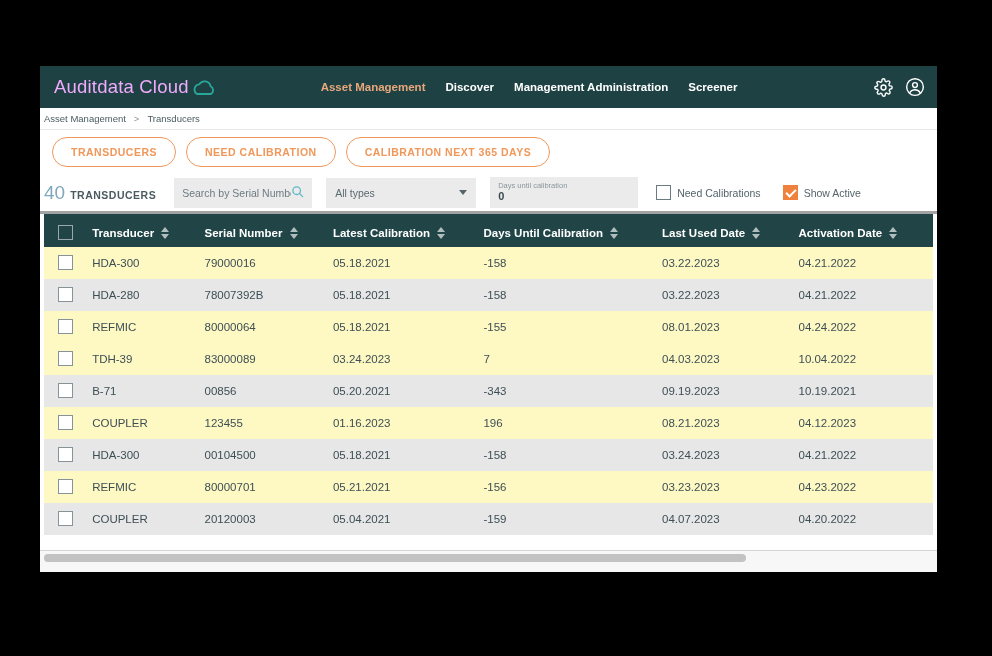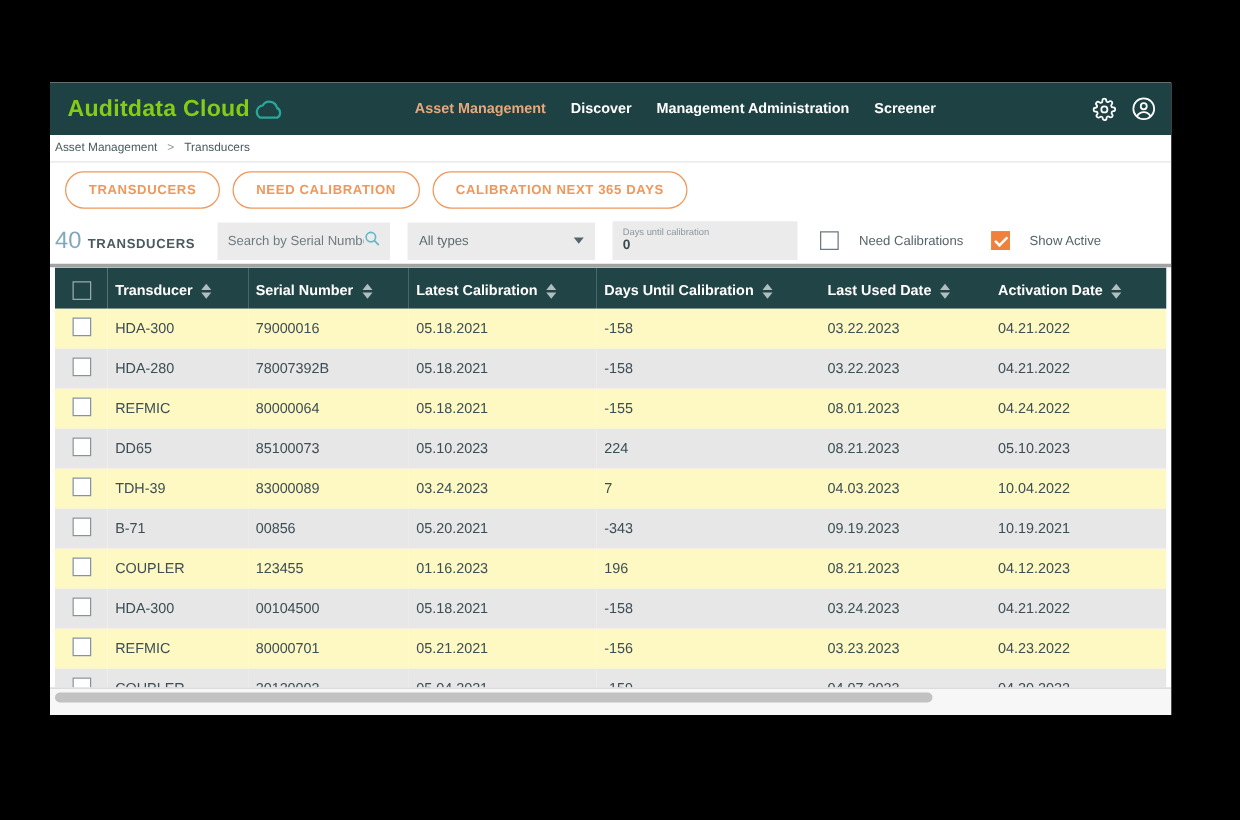--- a/index.html
+++ b/index.html
@@ -35,23 +35,23 @@
     position: relative;
   }
 
   .brand {
     display: flex;
     align-items: center;
     margin-left: 14px;
     gap: 3px;
   }
   .brand-text {
-    color: #84cc16;
+    color: #f0abfc;
     font-size: 18.5px;
-    font-weight: 700;
+    font-weight: 400;
     letter-spacing: 0.2px;
   }
   .brand-cloud { display: flex; align-items: center; margin-left: 1px; margin-top: 2px; }
 
   .nav-links {
     display: flex;
     align-items: center;
     gap: 20px;
     margin-left: 106px;
   }
@@ -169,21 +169,21 @@
     display: flex;
     flex-direction: column;
     justify-content: center;
     padding: 0 8px;
     margin-right: 18px;
     cursor: text;
   }
   .days-label { font-size: 7.5px; color: #8b979c; line-height: 1.15; }
   .days-value { font-size: 11px; color: #3b4a50; font-weight: 600; line-height: 1.15; }
 
-  .chk-item { display: flex; align-items: center; gap: 16px; margin-right: 22px; cursor: pointer; }
+  .chk-item { display: flex; align-items: center; gap: 6px; margin-right: 22px; cursor: pointer; }
   .chk {
     width: 15px; height: 15px;
     border: 1.5px solid #6b7a80;
     background: #ffffff;
     flex: 0 0 auto;
   }
   .chk.checked {
     background: #f0813c;
     border-color: #f0813c;
     position: relative;
@@ -466,29 +466,20 @@
           </tr>
           <tr class="odd">
             <td style="text-align: center; padding-right: 6px;"><span class="cell-chk" style="display: inline-block;"></span></td>
             <td>REFMIC</td>
             <td>80000064</td>
             <td>05.18.2021</td>
             <td>-155</td>
             <td>08.01.2023</td>
             <td>04.24.2022</td>
           </tr>
-          <tr class="even">
-            <td style="text-align: center; padding-right: 6px;"><span class="cell-chk" style="display: inline-block;"></span></td>
-            <td>DD65</td>
-            <td>85100073</td>
-            <td>05.10.2023</td>
-            <td>224</td>
-            <td>08.21.2023</td>
-            <td>05.10.2023</td>
-          </tr>
           <tr class="odd">
             <td style="text-align: center; padding-right: 6px;"><span class="cell-chk" style="display: inline-block;"></span></td>
             <td>TDH-39</td>
             <td>83000089</td>
             <td>03.24.2023</td>
             <td>7</td>
             <td>04.03.2023</td>
             <td>10.04.2022</td>
           </tr>
           <tr class="even">

